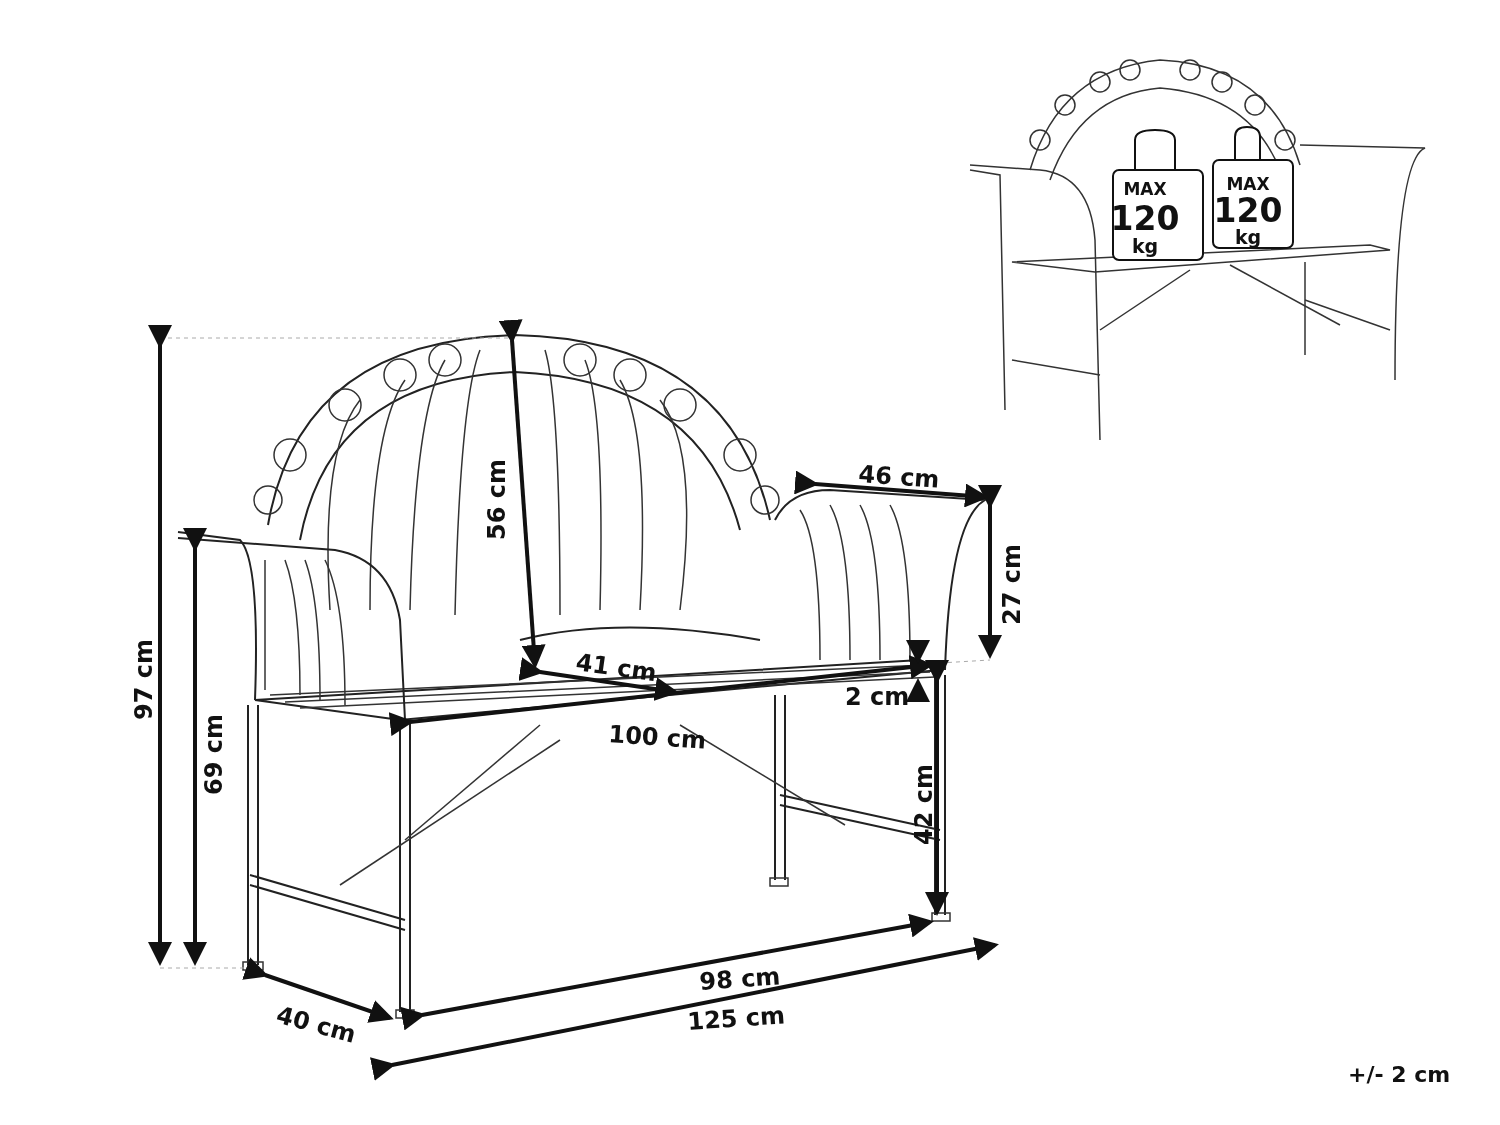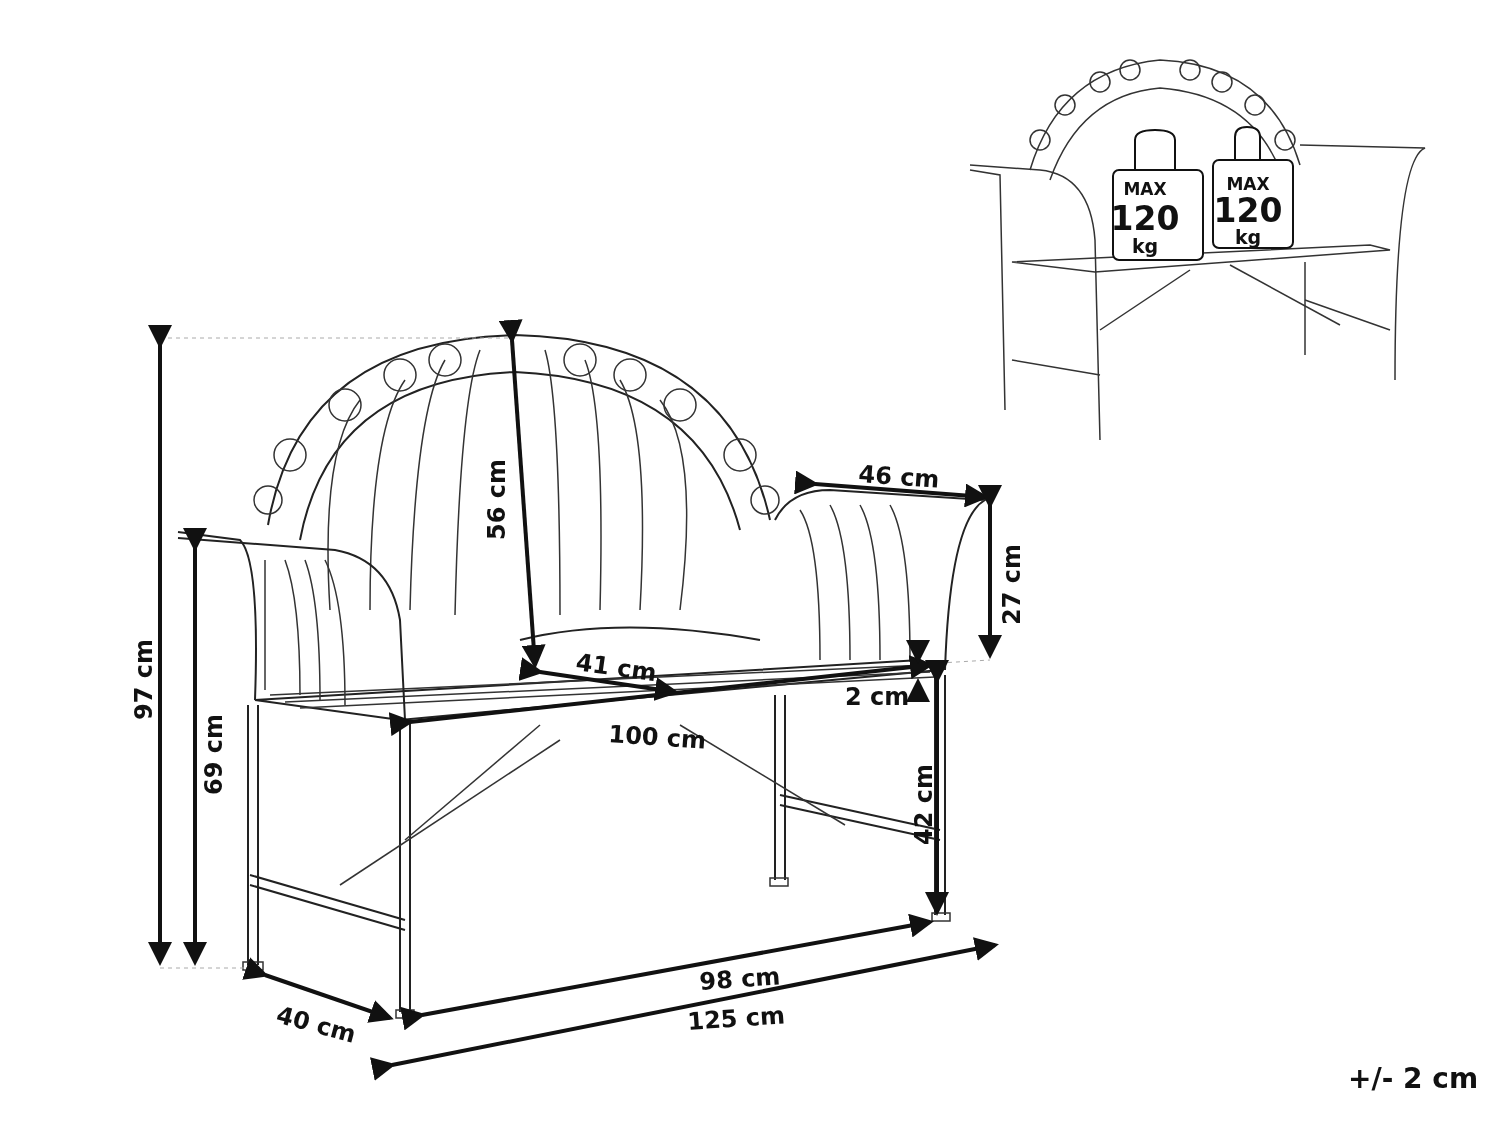--- a/index.html
+++ b/index.html
@@ -4,21 +4,21 @@
 <style>
   html, body { margin:0; padding:0; background:#ffffff; }
   body { width:1500px; height:1125px; position:relative; overflow:hidden; font-family:"Liberation Sans", sans-serif; }
   svg { position:absolute; left:0; top:0; }
   .dim { font-family:"DejaVu Sans", sans-serif; font-weight:bold; font-size:24px; fill:#111; }
   .wt { font-family:"DejaVu Sans", sans-serif; font-weight:bold; fill:#111; text-anchor:middle; }
   .line { stroke:#222; fill:none; stroke-width:2; }
   .thin { stroke:#333; fill:none; stroke-width:1.5; }
   .arrow { stroke:#111; stroke-width:4; fill:none; }
   .guide { stroke:#aaa; stroke-width:1; stroke-dasharray:4 4; fill:none; }
-  .tol { position:absolute; left:1348px; top:1062px; font-family:"DejaVu Sans", sans-serif; font-weight:bold; font-size:28px; color:#111; }
+  .tol { position:absolute; left:1348px; top:1062px; font-family:"DejaVu Sans", sans-serif; font-weight:bold; font-size:22px; color:#111; }
 </style>
 </head>
 <body>
 
 <svg width="1500" height="1125" viewBox="0 0 1500 1125">
   <defs>
     <marker id="ah" markerWidth="6" markerHeight="6" refX="5" refY="3" orient="auto">
       <path d="M0,0 L6,3 L0,6 z" fill="#111"></path>
     </marker>
   </defs>

